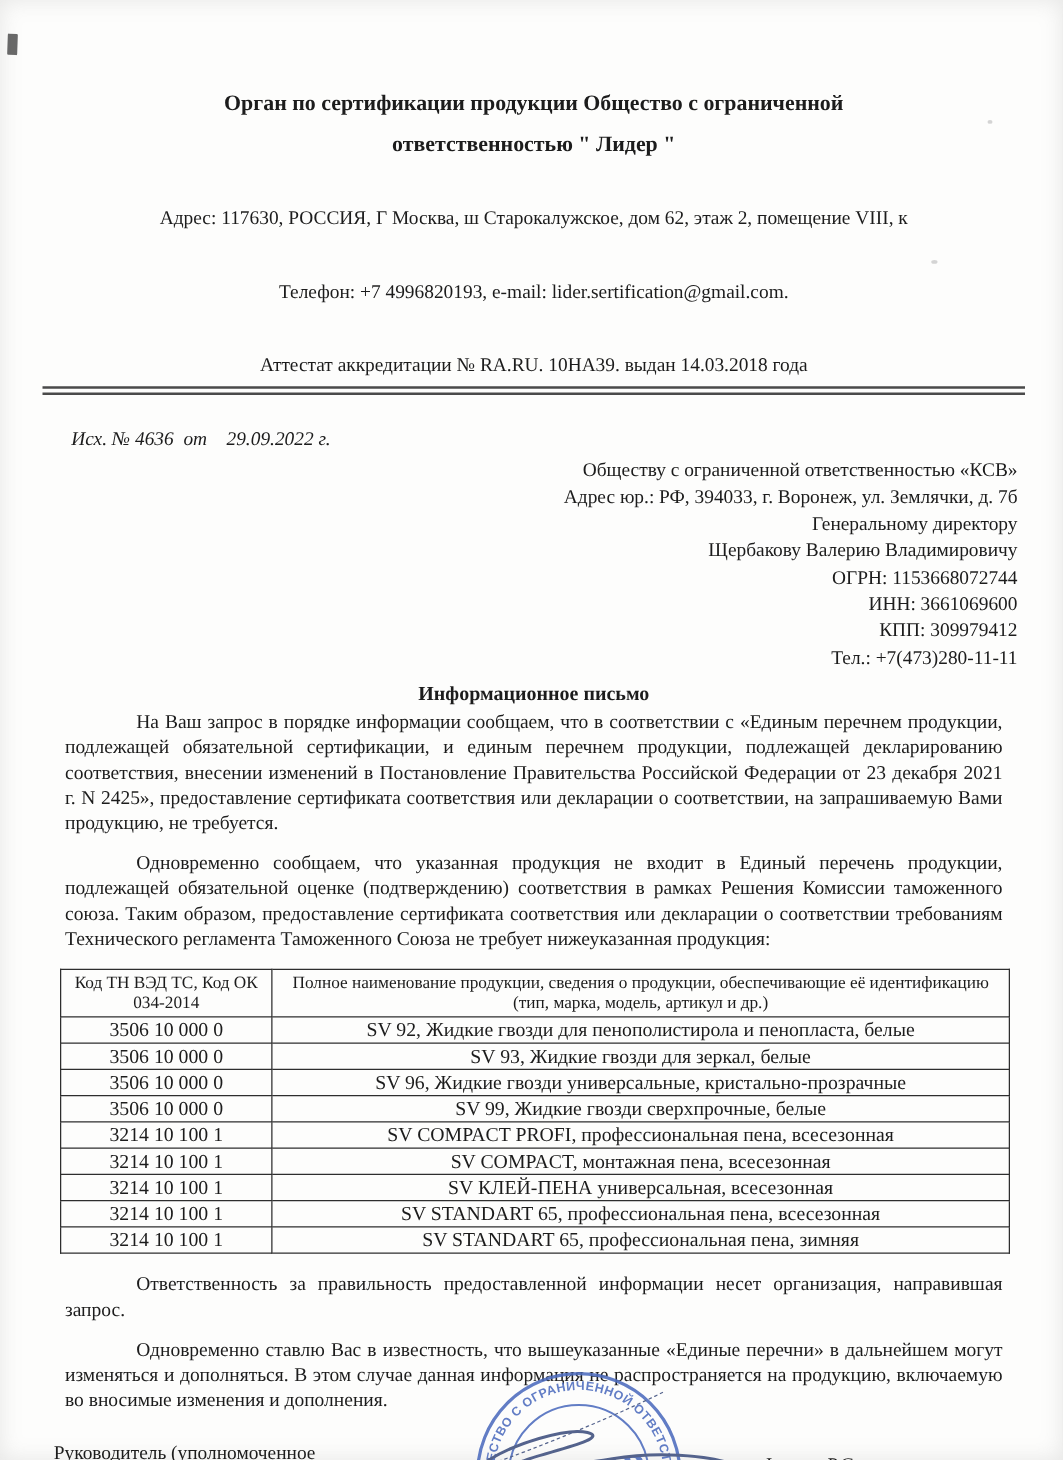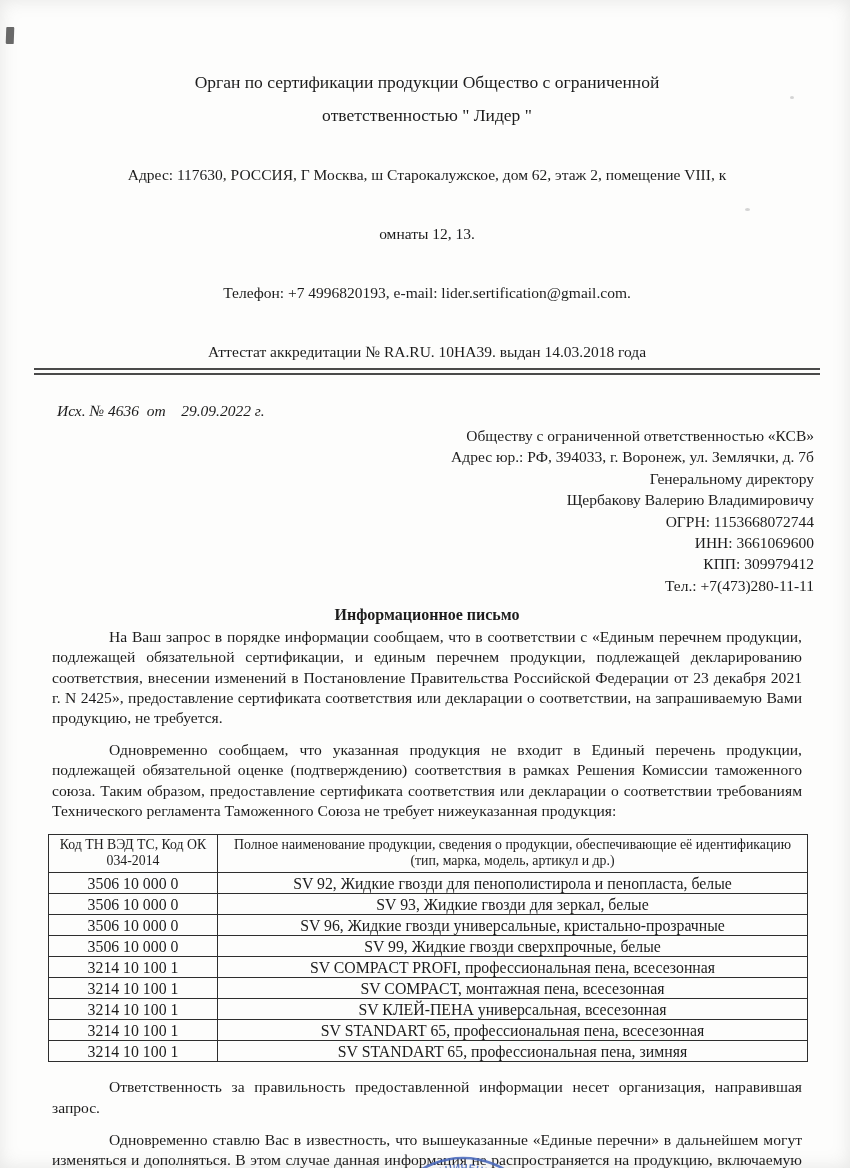--- a/index.html
+++ b/index.html
@@ -15,21 +15,21 @@
     overflow:hidden;
     box-sizing:border-box;
     padding:0 36px 0 40px;
   }
   .corner-mark{
     position:absolute;left:6px;top:27px;width:8px;height:17px;
     background:#4f4f4f;opacity:.85;border-radius:1px;transform:rotate(2deg);
   }
   .speck{position:absolute;background:#b9b9b9;opacity:.6;border-radius:50%;}
   .header{margin-top:72px;text-align:center;}
-  .org-title{font-weight:400;font-size:17.5px;line-height:20px;}
+  .org-title{font-weight:700;font-size:17.5px;line-height:20px;}
   .org-title.l1{margin-bottom:13px;}
   .org-title.l2{margin-bottom:15px;}
   .header-line{font-size:15.5px;line-height:19px;margin-top:40px;}
   .header-divider{
     margin:7px -6px 0 -6px;height:3px;
     border-top:2.5px solid #4a4a4a;border-bottom:2.5px solid #4a4a4a;
   }
   .ref-line{margin:27px 0 0 17px;font-size:15.5px;white-space:pre;font-style:italic;}
   .recipient{margin-top:5px;text-align:right;font-size:15.5px;line-height:21.4px;}
   .letter-title{margin-top:9px;text-align:center;font-weight:700;font-size:16px;line-height:20px;}
@@ -90,21 +90,20 @@
 <div class="page">
 
   <div class="corner-mark"></div>
   <div class="speck" style="left:745px;top:208px;width:5px;height:3px;"></div>
   <div class="speck" style="left:790px;top:96px;width:4px;height:3px;"></div>
 
   <div class="header">
     <div class="org-title l1">Орган по сертификации продукции Общество с ограниченной</div>
     <div class="org-title l2">ответственностью " Лидер "</div>
     <div class="header-line">Адрес: 117630, РОССИЯ, Г Москва, ш Старокалужское, дом 62, этаж 2, помещение VIII, к</div>
-    <div class="header-line">омнаты 12, 13.</div>
     <div class="header-line">Телефон: +7 4996820193, e-mail: lider.sertification@gmail.com.</div>
     <div class="header-line">Аттестат аккредитации № RA.RU. 10НА39. выдан 14.03.2018 года</div>
   </div>
 
   <div class="header-divider"></div>
 
   <div class="ref-line">Исх. № 4636  от    29.09.2022 г.</div>
 
   <div class="recipient">
       <div>Обществу с ограниченной ответственностью «КСВ»</div>

